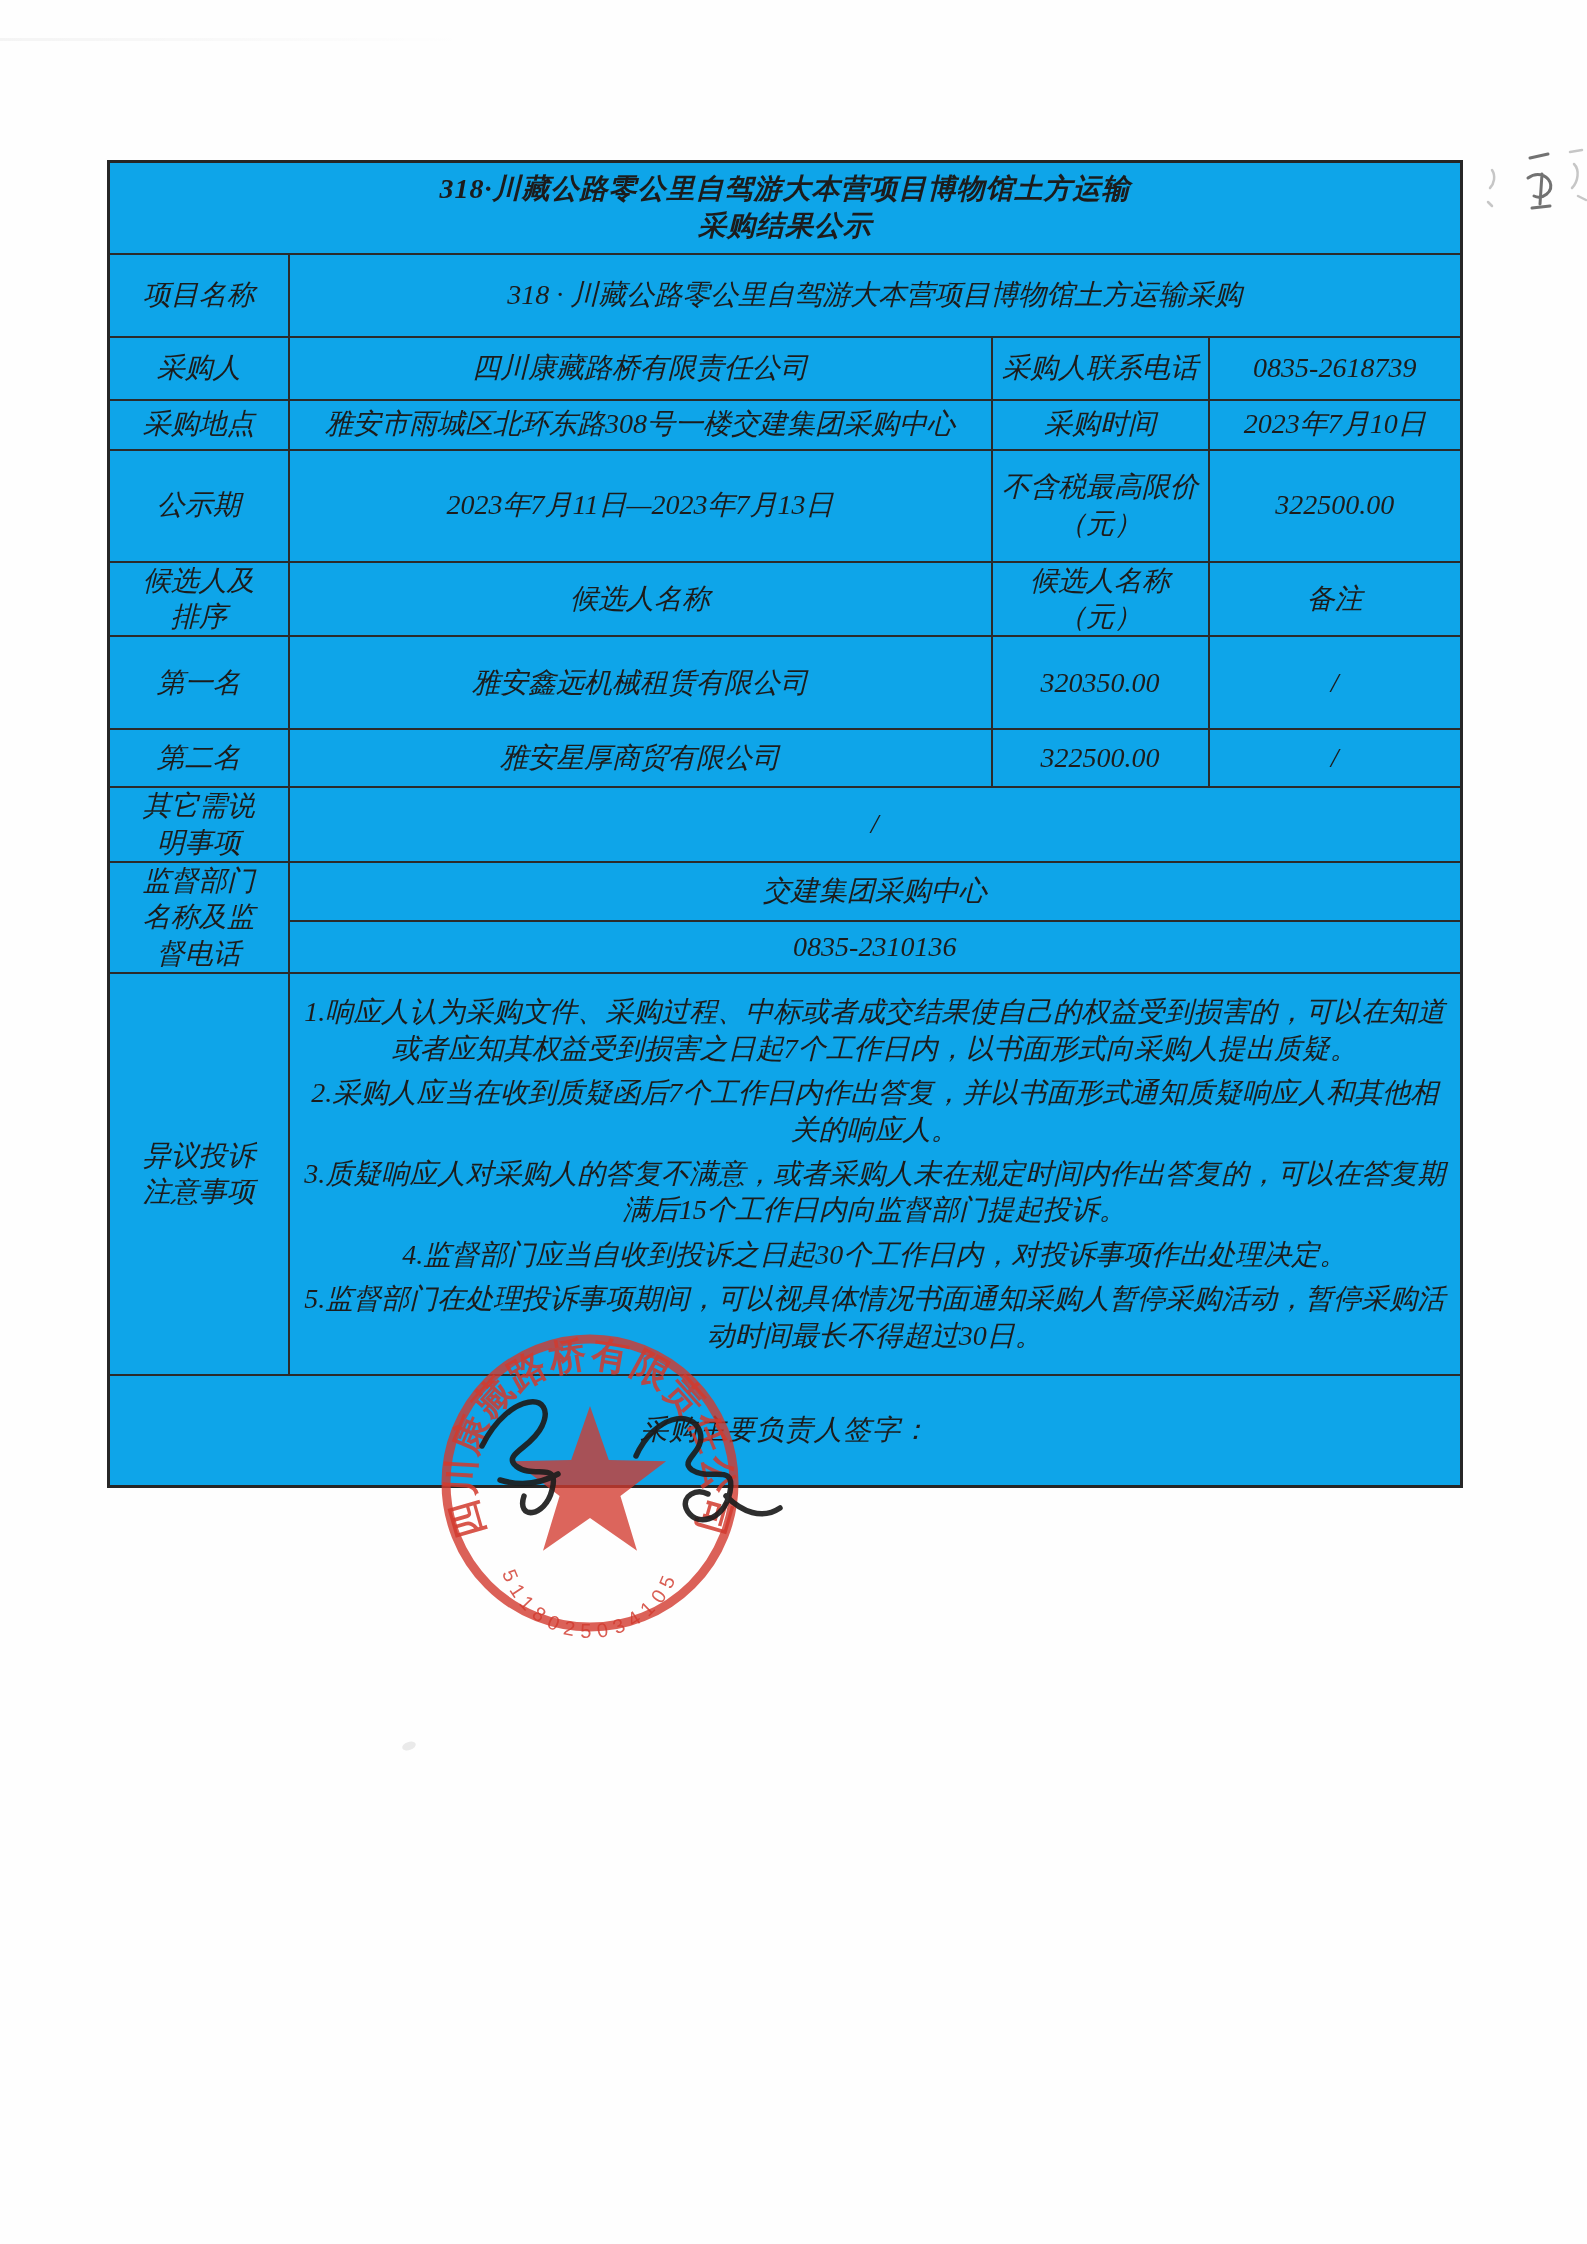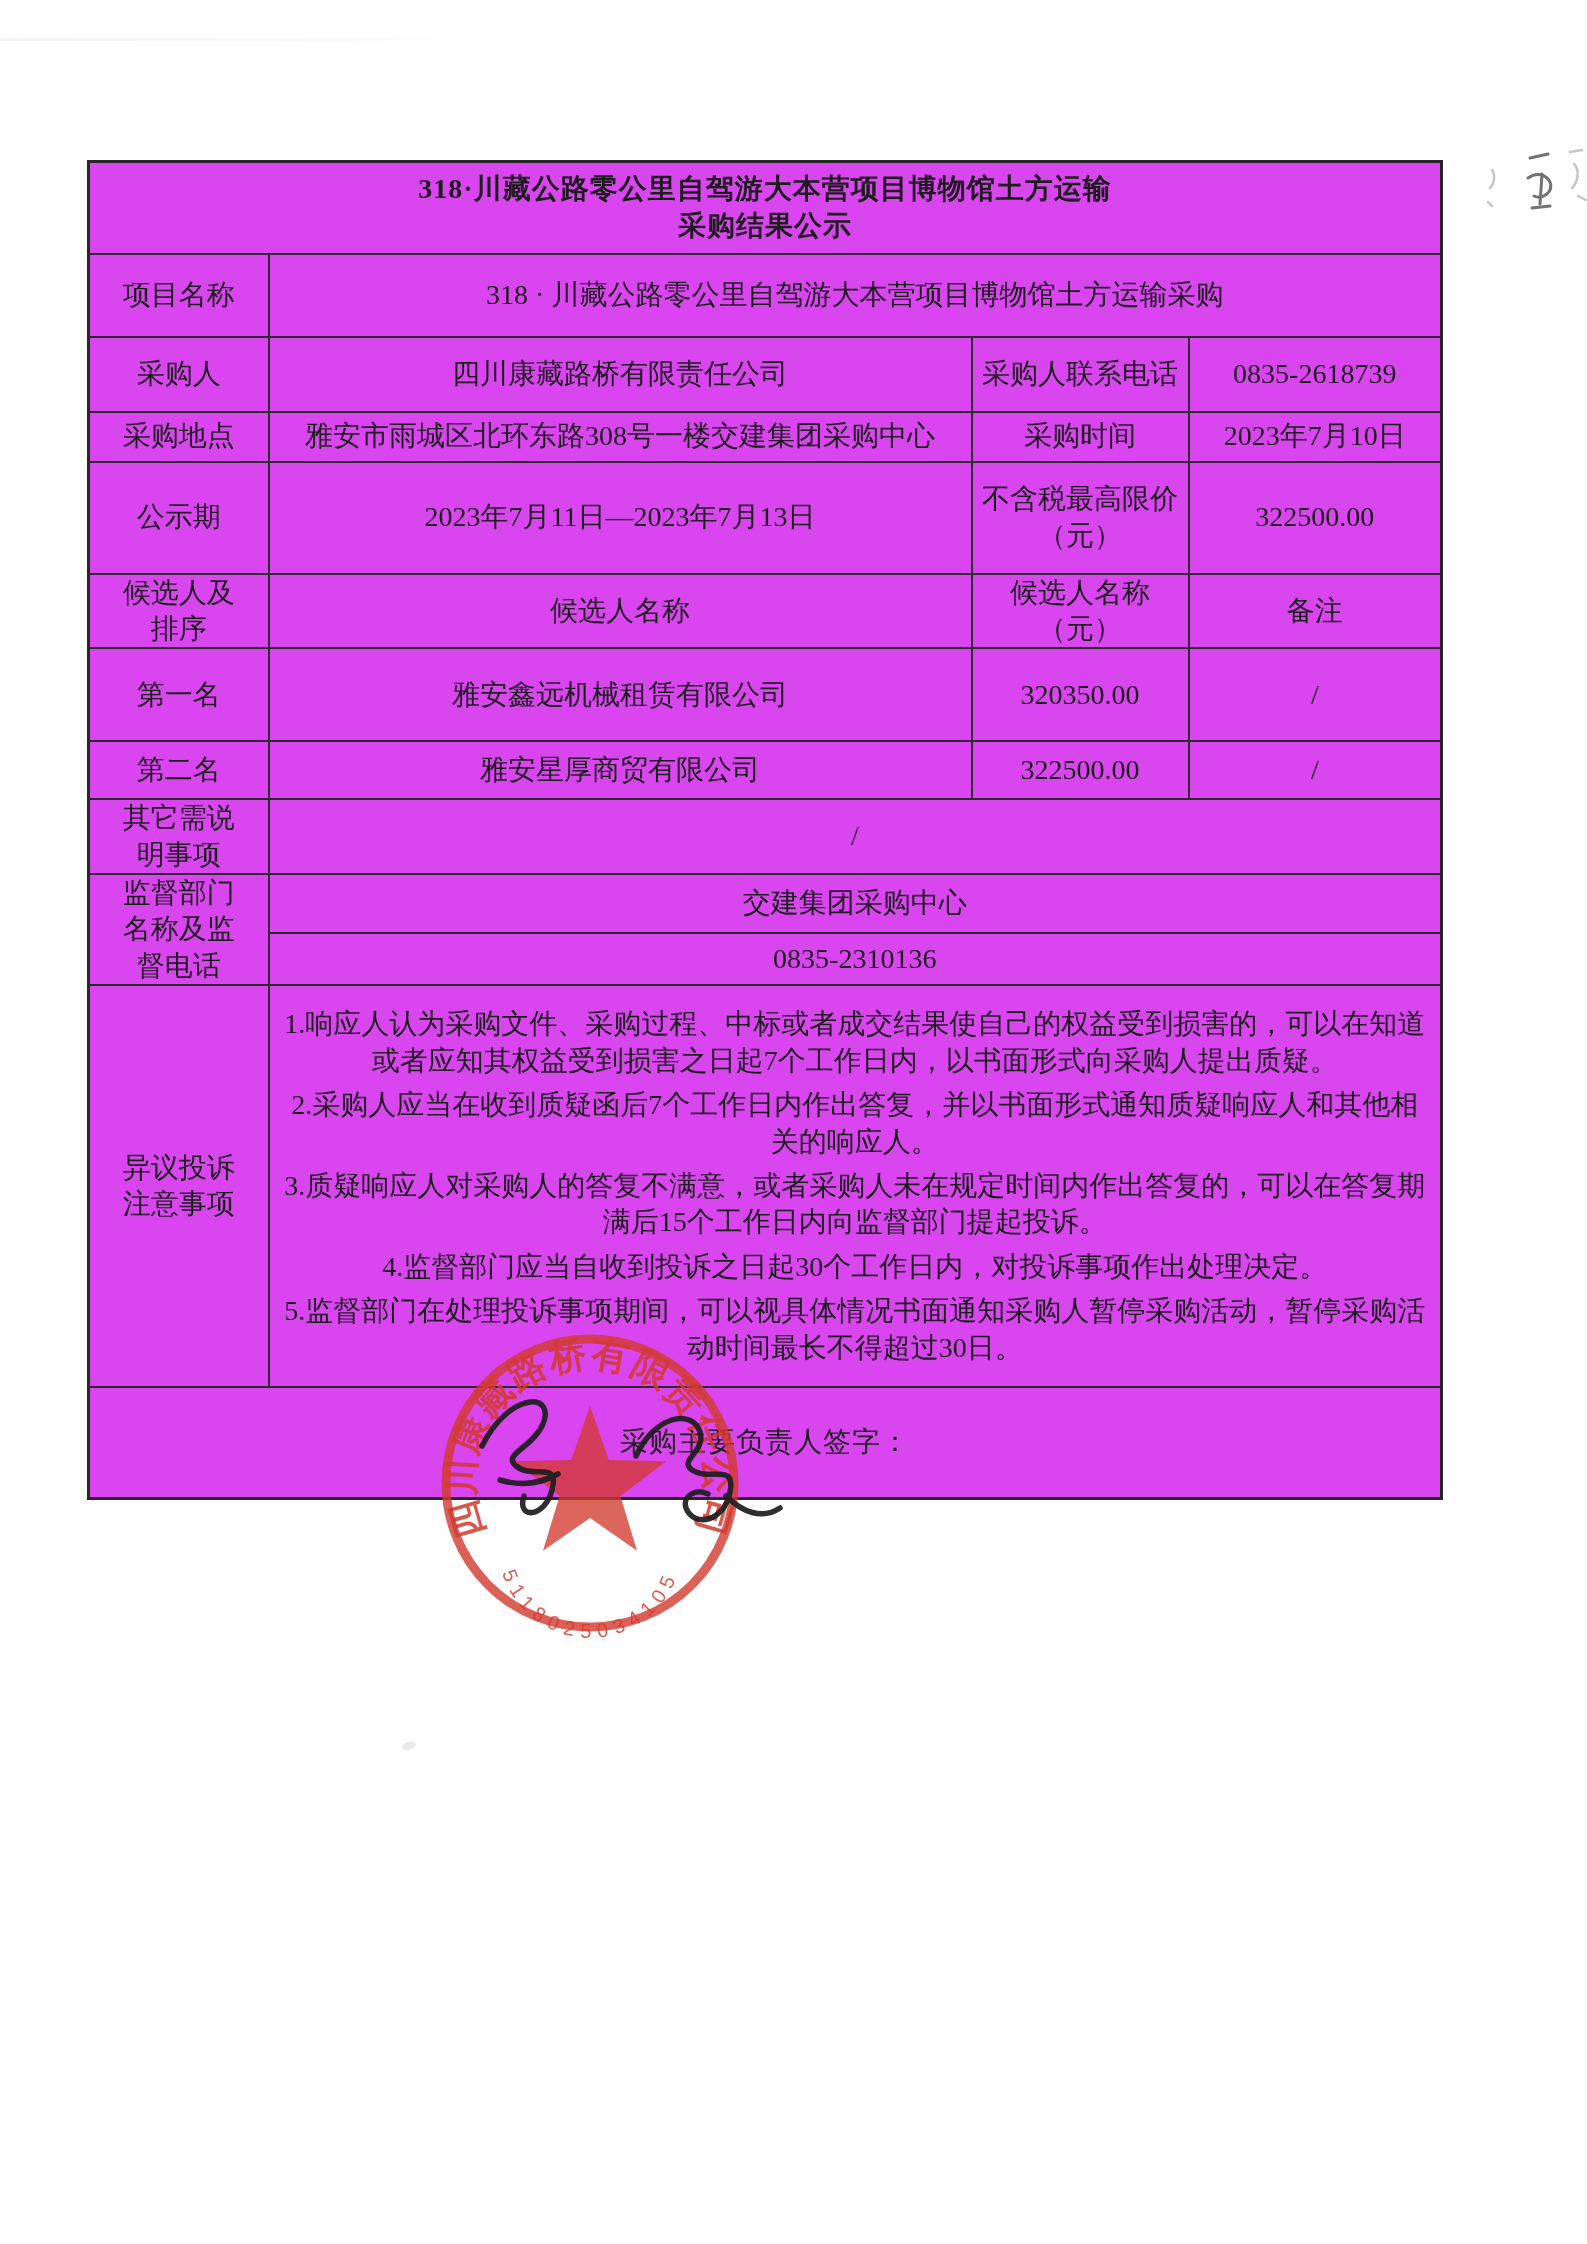--- a/index.html
+++ b/index.html
@@ -5,25 +5,26 @@
   html,body{margin:0;padding:0;background:#ffffff;}
   .page{
     position:relative;
     width:1587px;height:2244px;
     background:#fefefe;
     overflow:hidden;
     font-family:"Liberation Serif","DejaVu Serif",serif;
     color:#1c1c1c;
   }
   table.doc{
-    position:absolute;left:87px;top:160px;
+    position:absolute;left:107px;top:160px;
     width:1353px;
     border-collapse:collapse;
     table-layout:fixed;
-    background:#d946ef;
+    background:#0ea5e9;
+    font-style:italic;
   }
   table.doc td{
     border:2px solid #2b2b2b;
     text-align:center;
     vertical-align:middle;
     font-size:28px;
     line-height:1.3;
     padding:0 4px;
     overflow:hidden;
   }
@@ -81,21 +82,21 @@
         <div>318·川藏公路零公里自驾游大本营项目博物馆土方运输</div>
         <div>采购结果公示</div>
       </td>
     </tr>
 
     <tr style="height:83px">
       <td class="label-cell">项目名称</td>
       <td colspan="3">318 · 川藏公路零公里自驾游大本营项目博物馆土方运输采购</td>
     </tr>
 
-    <tr style="height:75px">
+    <tr style="height:63px">
       <td class="label-cell">采购人</td>
       <td>四川康藏路桥有限责任公司</td>
       <td class="small-head">采购人联系电话</td>
       <td>0835-2618739</td>
     </tr>
 
     <tr style="height:50px">
       <td class="label-cell">采购地点</td>
       <td class="left-cell">雅安市雨城区北环东路308号一楼交建集团采购中心</td>
       <td class="small-head">采购时间</td>

